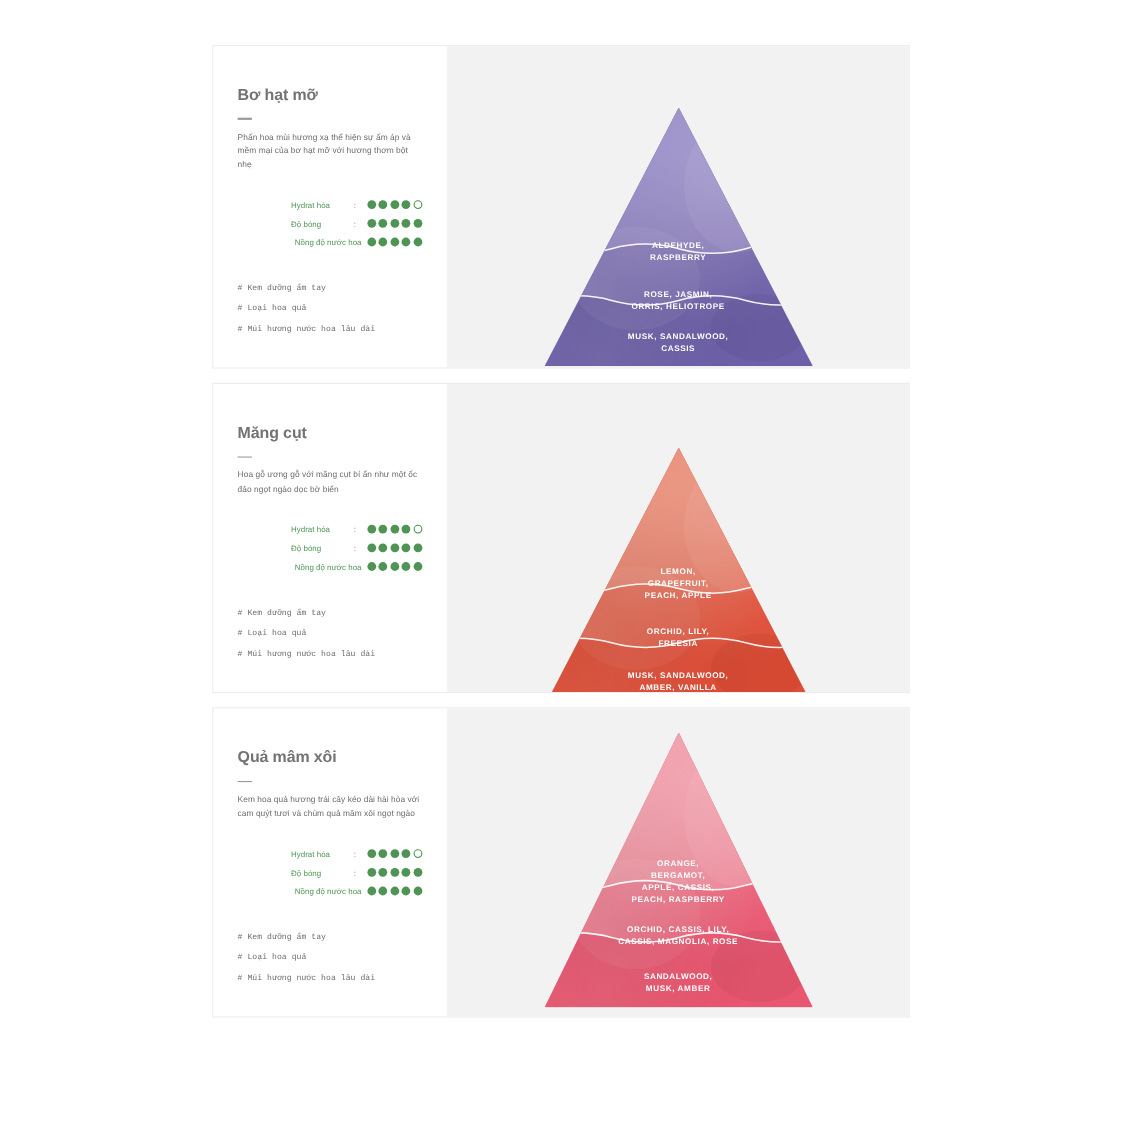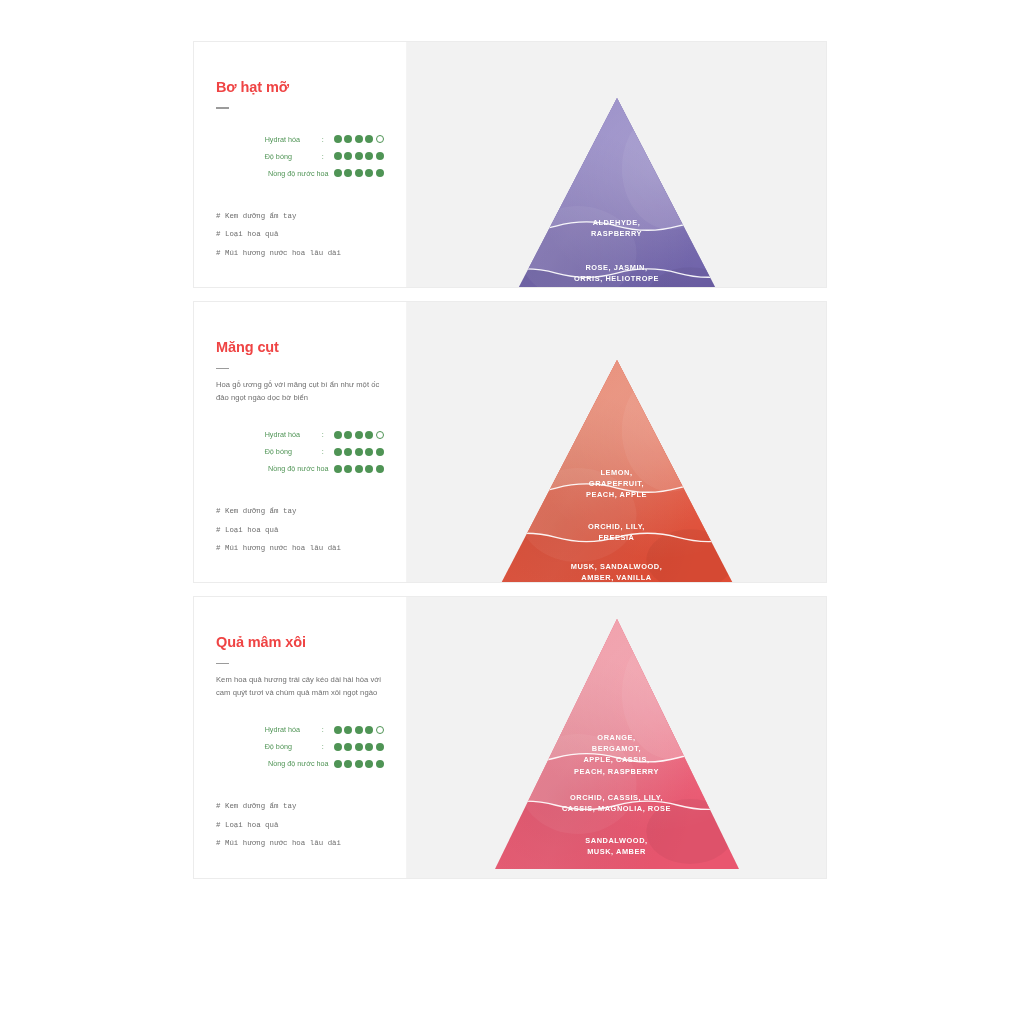--- a/index.html
+++ b/index.html
@@ -29,21 +29,21 @@
   .info {
     width:213px;
     flex:0 0 213px;
     background:#ffffff;
     padding:37px 22px 20px 22px;
     border-right:1px solid #f4f4f4;
   }
   .title {
     font-size:14.5px;
     font-weight:bold;
-    color:#ef4444;
+    color:#737373;
     letter-spacing:-0.1px;
     line-height:1.2;
   }
   .rule {
     width:13px;
     height:1.6px;
     background:#9b9b9b;
     margin:11px 0 10px 0;
   }
   .desc {
@@ -126,20 +126,21 @@
 </style>
 </head>
 <body>
 
 <div id="page">
   <div class="cards" id="cards">
       <div class="card">
     <div class="info">
       <div class="title">Bơ hạt mỡ</div>
       <div class="rule"></div>
+      <div class="desc">Phấn hoa mùi hương xạ thể hiện sự ấm áp và mềm mại của bơ hạt mỡ với hương thơm bột nhẹ</div>
       <div class="ratings">
             <div class="rating-row r1">
       <span class="rating-label">Hydrat hóa</span>
       <span class="rating-colon">:</span>
       <span class="dots">
                 <span class="dot"></span>
                 <span class="dot"></span>
                 <span class="dot"></span>
                 <span class="dot"></span>
                 <span class="dot empty"></span>
@@ -228,21 +229,21 @@
             <div class="pyr-label" style="top:164.0px">
               <div>ROSE, JASMIN,</div>
               <div>ORRIS, HELIOTROPE</div>
             </div>
             <div class="pyr-label" style="top:119.3px">
               <div>ALDEHYDE,</div>
               <div>RASPBERRY</div>
             </div>
             <div class="pyr-label" style="top:201.6px">
               <div>MUSK, SANDALWOOD,</div>
-              <div>VANILLA</div>
+              <div>CASSIS</div>
             </div>
           </div>
     </div>
   </div>
       <div class="card">
     <div class="info">
       <div class="title">Măng cụt</div>
       <div class="rule"></div>
       <div class="desc">Hoa gỗ ương gỗ với măng cụt bí ẩn như một ốc đảo ngọt ngào dọc bờ biển</div>
       <div class="ratings">

